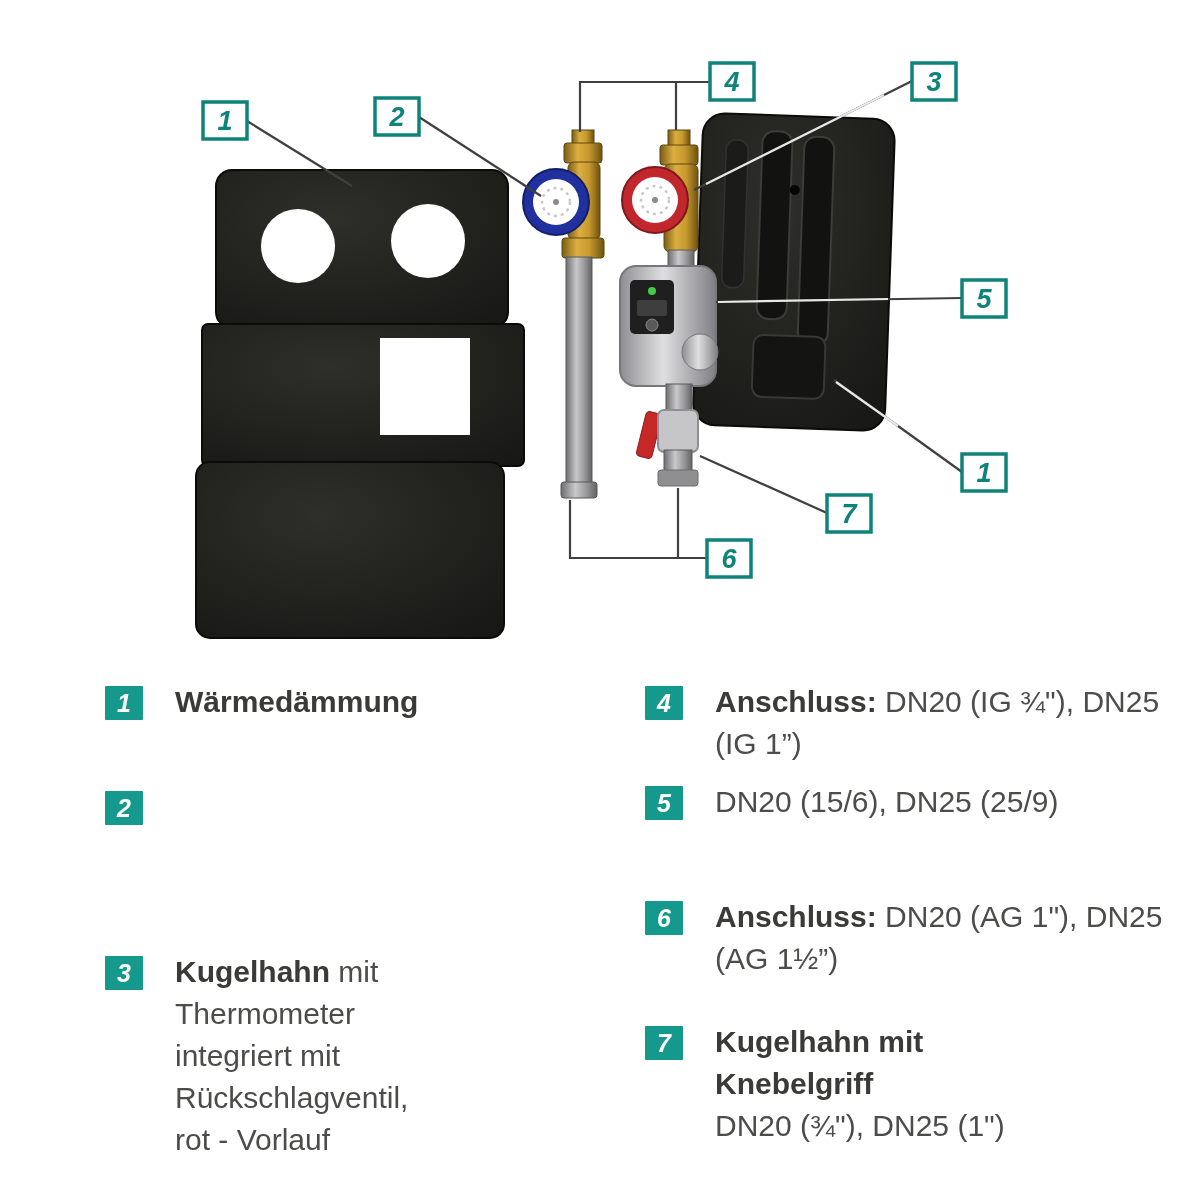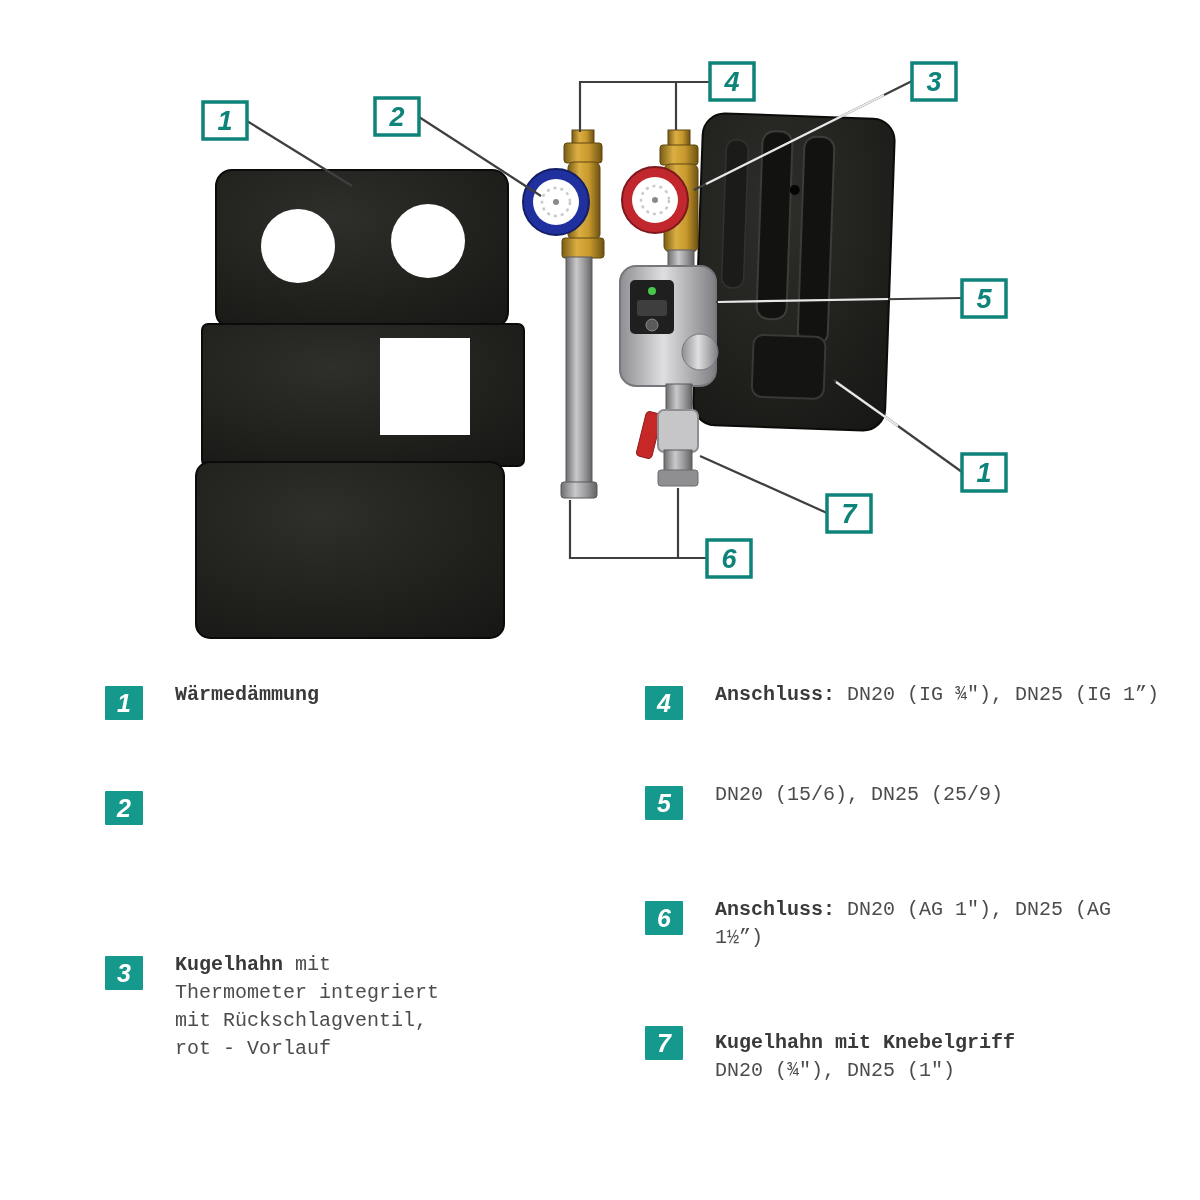--- a/index.html
+++ b/index.html
@@ -8,21 +8,21 @@
   .diagram { position:absolute; top:0; left:0; }
   .callout-rect { fill:#ffffff; stroke:var(--accent-dark,#0E837A); stroke-width:3.5px; }
   .callout-num { font-family:"Liberation Sans",sans-serif; font-size:27px; font-weight:bold;
     font-style:italic; fill:var(--accent-dark,#0E837A); text-anchor:middle; }
   .callout-line { stroke:#3f3f3f; stroke-width:2.2; fill:none; }
   .callout-line-light { stroke:#e8e8e8; stroke-width:2.2; fill:none; }
   .legend-item { position:absolute; display:flex; align-items:flex-start; gap:32px; }
   .badge { flex:0 0 auto; width:38px; height:34px; margin-top:5px;
     background:var(--accent,#14998C); color:#ffffff; display:flex; align-items:center;
     justify-content:center; font-style:italic; font-weight:bold; font-size:25px; border-radius:1px; }
-  .legend-text { font-size:20px; line-height:1.4; color:#4c4c4b;font-family:Liberation Mono, monospace; }
+  .legend-text { font-size:30px; line-height:1.4; color:#4c4c4b; }
   .legend-text b { color:#3a3a39; font-weight:bold; }
   .rest-block { display:block; }
 </style>
 </head>
 <body>
 
 <svg class="diagram" width="1200" height="660" viewBox="0 0 1200 660">
   <defs>
     <linearGradient id="brass" x1="0" y1="0" x2="1" y2="0">
       <stop offset="0" stop-color="#7A5C16"></stop>
@@ -182,16 +182,16 @@
     <p class="legend-text" style="width:450px;"> <span class="rest-block">DN20 (15/6), DN25 (25/9)</span></p>
   </div>
 
   <div class="legend-item" style="left:645px; top:896px; width:520px;">
     <span class="badge">6</span>
     <p class="legend-text" style="width:450px;"><b>Anschluss:</b> <span>DN20 (AG 1"), DN25 (AG 1½”)</span></p>
   </div>
 
   <div class="legend-item" style="left:645px; top:1021px; width:520px;">
     <span class="badge">7</span>
-    <p class="legend-text" style="width:360px;margin-top:8px;"><b>Kugelhahn mit Knebelgriff</b> <span class="rest-block">DN20 (¾"), DN25 (1")</span></p>
+    <p class="legend-text" style="width:360px;"><b>Kugelhahn mit Knebelgriff</b> <span class="rest-block">DN20 (¾"), DN25 (1")</span></p>
   </div>
 
 </div>
 
 </body></html>

